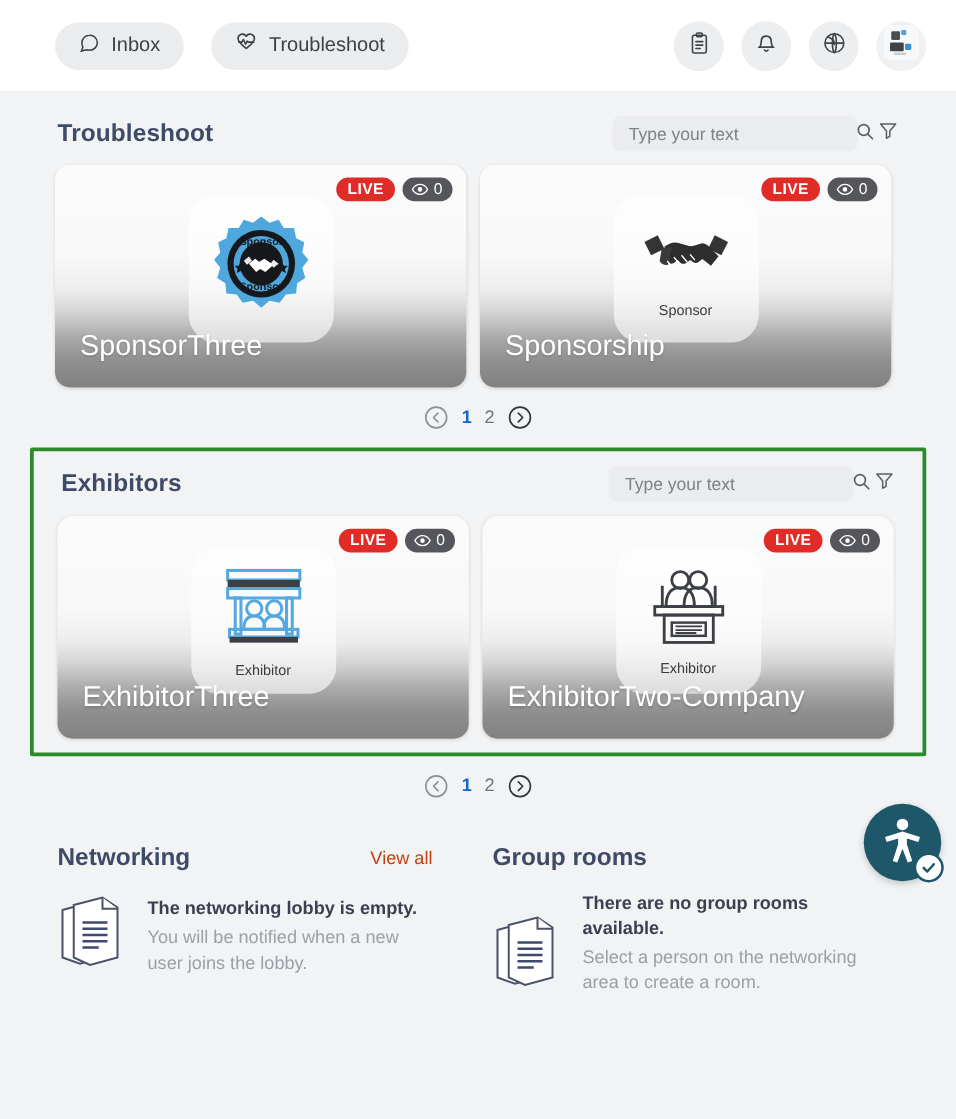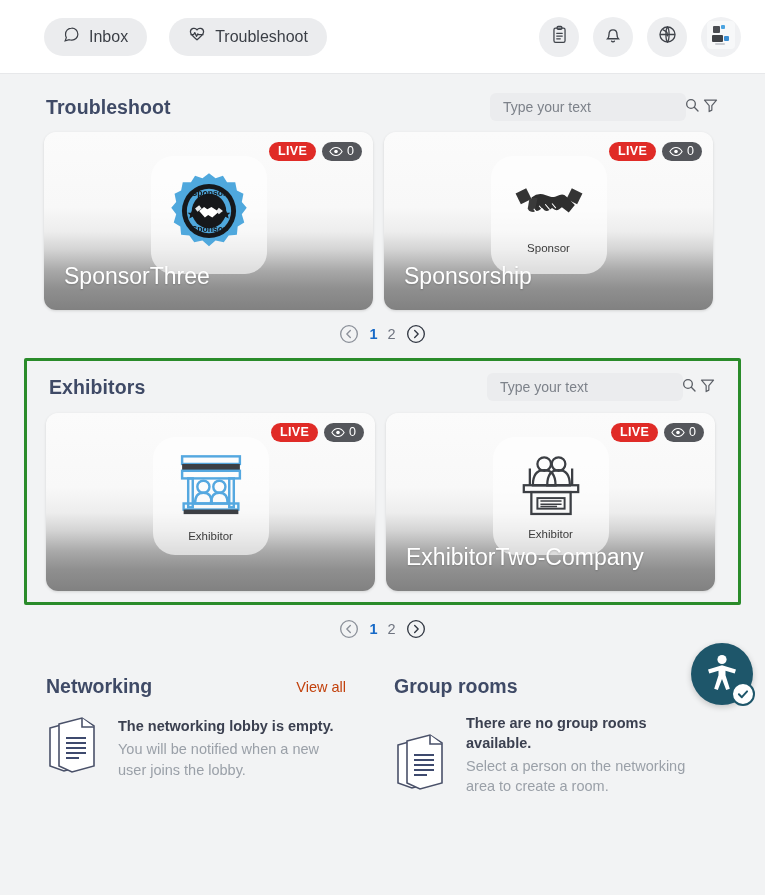--- a/index.html
+++ b/index.html
@@ -356,20 +356,21 @@
               <circle cx="40" cy="48" r="8" fill="none" stroke="#55a8e0" stroke-width="3.2"></circle>
               <circle cx="61" cy="48" r="8" fill="none" stroke="#55a8e0" stroke-width="3.2"></circle>
               <path d="M29 70 q0-14 11-14 q11 0 11 14z" fill="none" stroke="#55a8e0" stroke-width="3.2"></path>
               <path d="M50 70 q0-14 11-14 q11 0 11 14z" fill="none" stroke="#55a8e0" stroke-width="3.2"></path>
               <rect x="14" y="70" width="72" height="8" fill="none" stroke="#55a8e0" stroke-width="3.2"></rect>
               <rect x="14" y="78" width="72" height="6" fill="#3c3f44"></rect>
             </svg>
           </span>
           <span class="logo-cap">Exhibitor</span>
         </div>
+        <div class="card-name">ExhibitorThree</div>
       </div>
 
       <div class="card">
         <div class="badges">
           <span class="live-badge">LIVE</span>
           <span class="views-badge">
             <svg width="14" height="11" viewBox="0 0 24 18" fill="none" stroke="#fff" stroke-width="1.8">
               <path d="M1.5 9S5.5 2.2 12 2.2 22.5 9 22.5 9 18.5 15.8 12 15.8 1.5 9 1.5 9z"></path>
               <circle cx="12" cy="9" r="3.1" fill="#fff" stroke="none"></circle>
             </svg>

